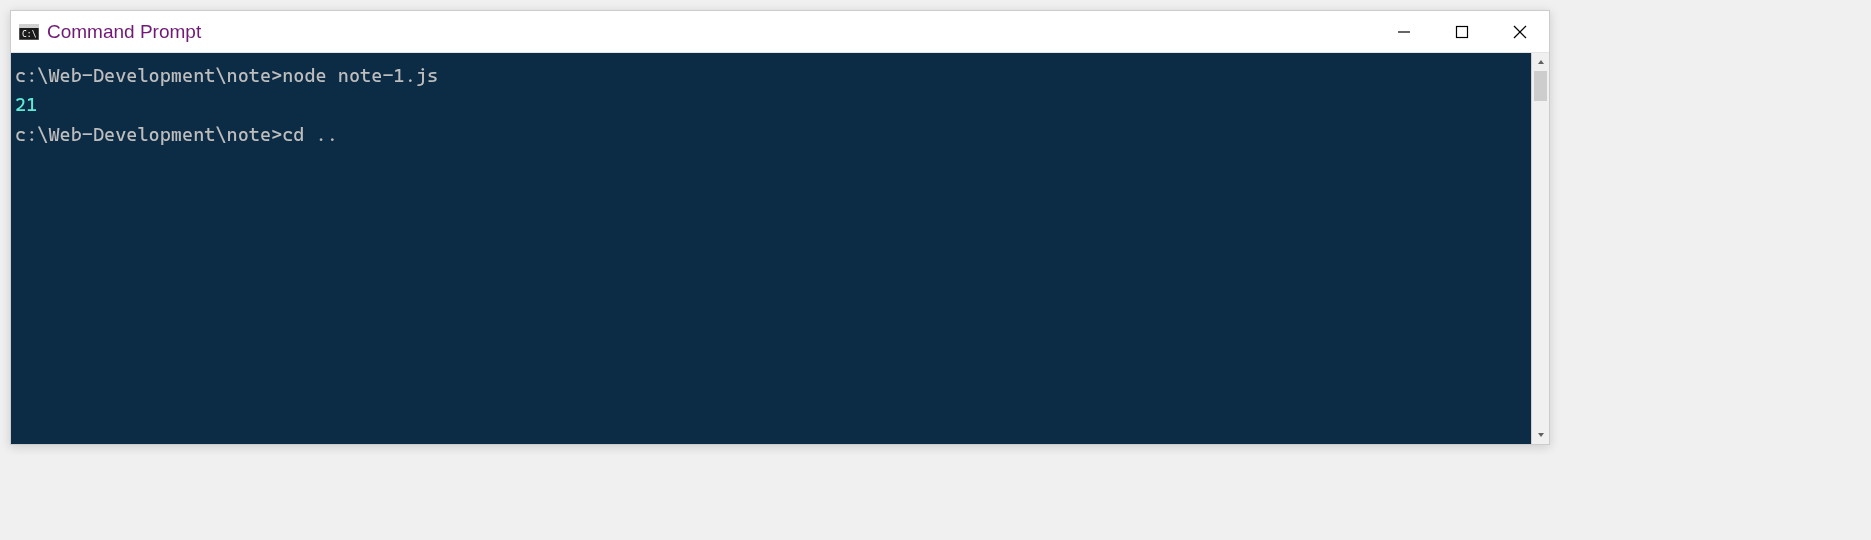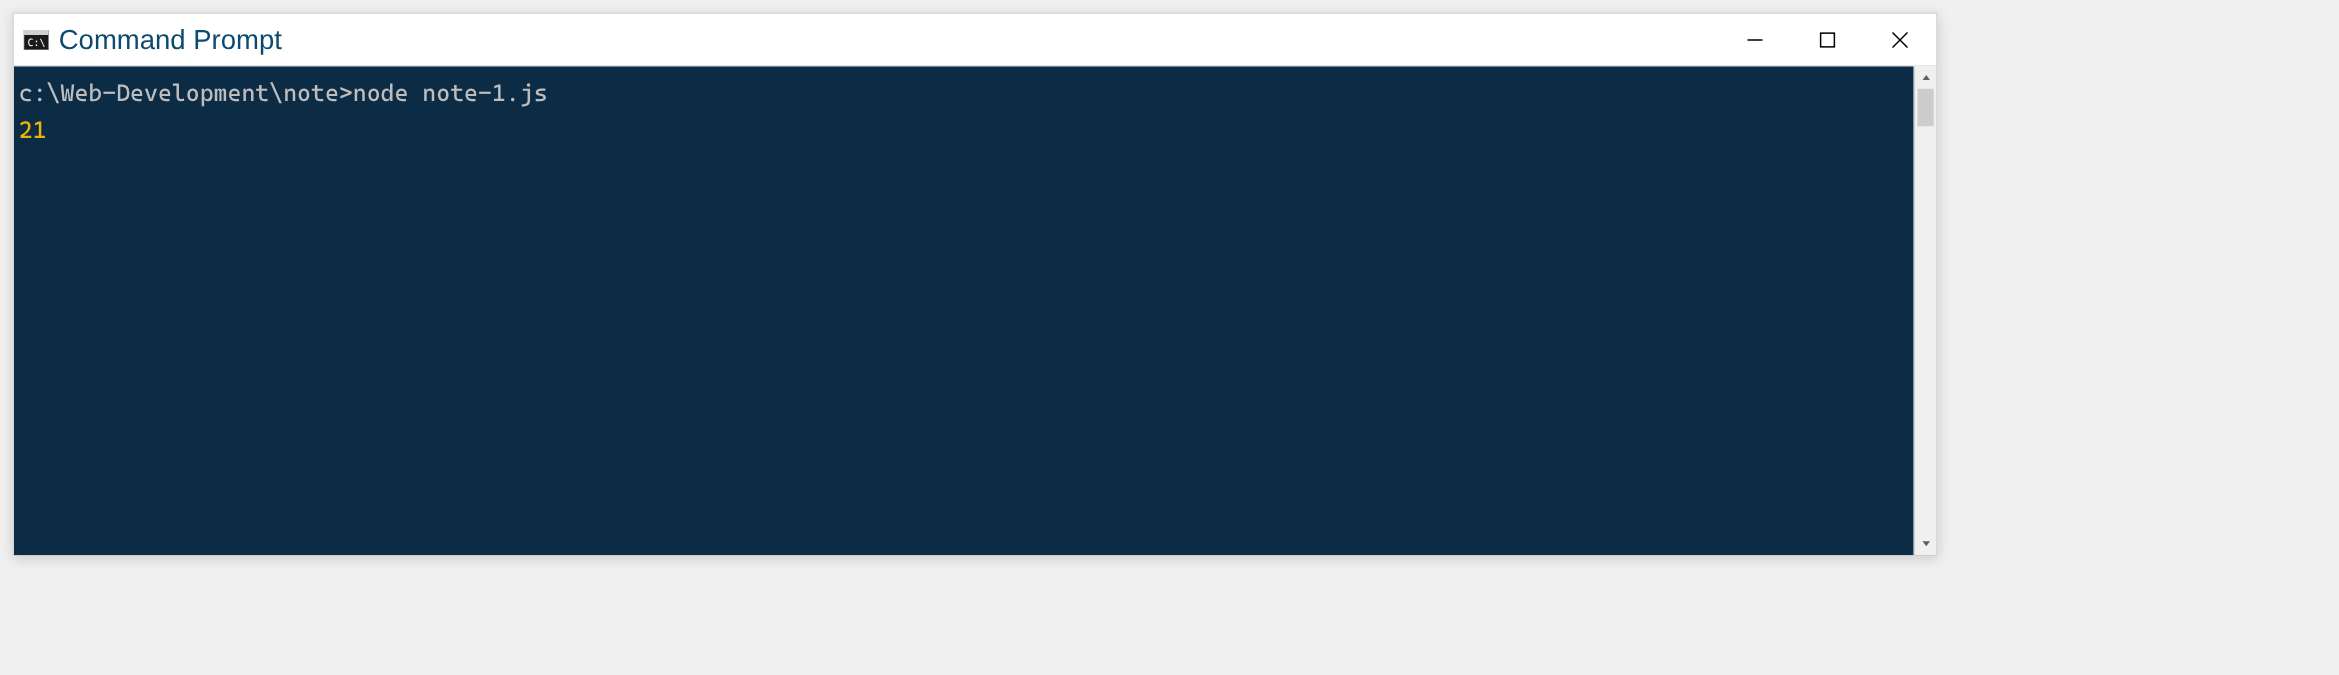--- a/index.html
+++ b/index.html
@@ -32,22 +32,22 @@
     .titlebar-icon {
       width: 20px;
       height: 16px;
       margin-left: 8px;
       margin-right: 8px;
       display: flex;
       align-items: center;
       justify-content: center;
     }
     .titlebar-title {
-      font-size: 22px;
-      color: #0c4a6e;
+      font-size: 19px;
+      color: #701a75;
       flex: 1;
     }
     .window-controls {
       display: flex;
       height: 100%;
     }
     .window-control {
       width: 58px;
       height: 100%;
       display: flex;
@@ -78,21 +78,21 @@
       white-space: pre;
       padding: 0 4px;
     }
     .prompt-path {
       color: #bdbdbd;
     }
     .cmd-text {
       color: #bdbdbd;
     }
     .output-21 {
-      color: #eab308;
+      color: #5eead4;
     }
     .scrollbar {
       width: 18px;
       background: #f0f0f0;
       display: flex;
       flex-direction: column;
       border-left: 1px solid #d0d0d0;
     }
     .scroll-arrow {
       height: 18px;
@@ -148,20 +148,21 @@
           </svg>
       </div>
     </div>
   </div>
 
   <div class="terminal-area">
     <div class="terminal">
       <div class="terminal-line"><span class="prompt-path">c:\Web-Development\note&gt;</span><span class="cmd-text">node note-1.js</span></div>
       <div class="terminal-line output-21">21</div>
       <div class="terminal-line"></div>
+      <div class="terminal-line"><span class="prompt-path">c:\Web-Development\note&gt;</span><span class="cmd-text">cd ..</span></div>
       <div class="terminal-line"></div>
       <div class="terminal-line"></div>
       <div class="terminal-line"></div>
     </div>
     <div class="scrollbar">
       <div class="scroll-arrow">
         <svg width="8" height="8" viewBox="0 0 8 8">
             <path d="M4 2 L7 6 L1 6 Z" fill="#606060"></path>
           </svg>
       </div>

